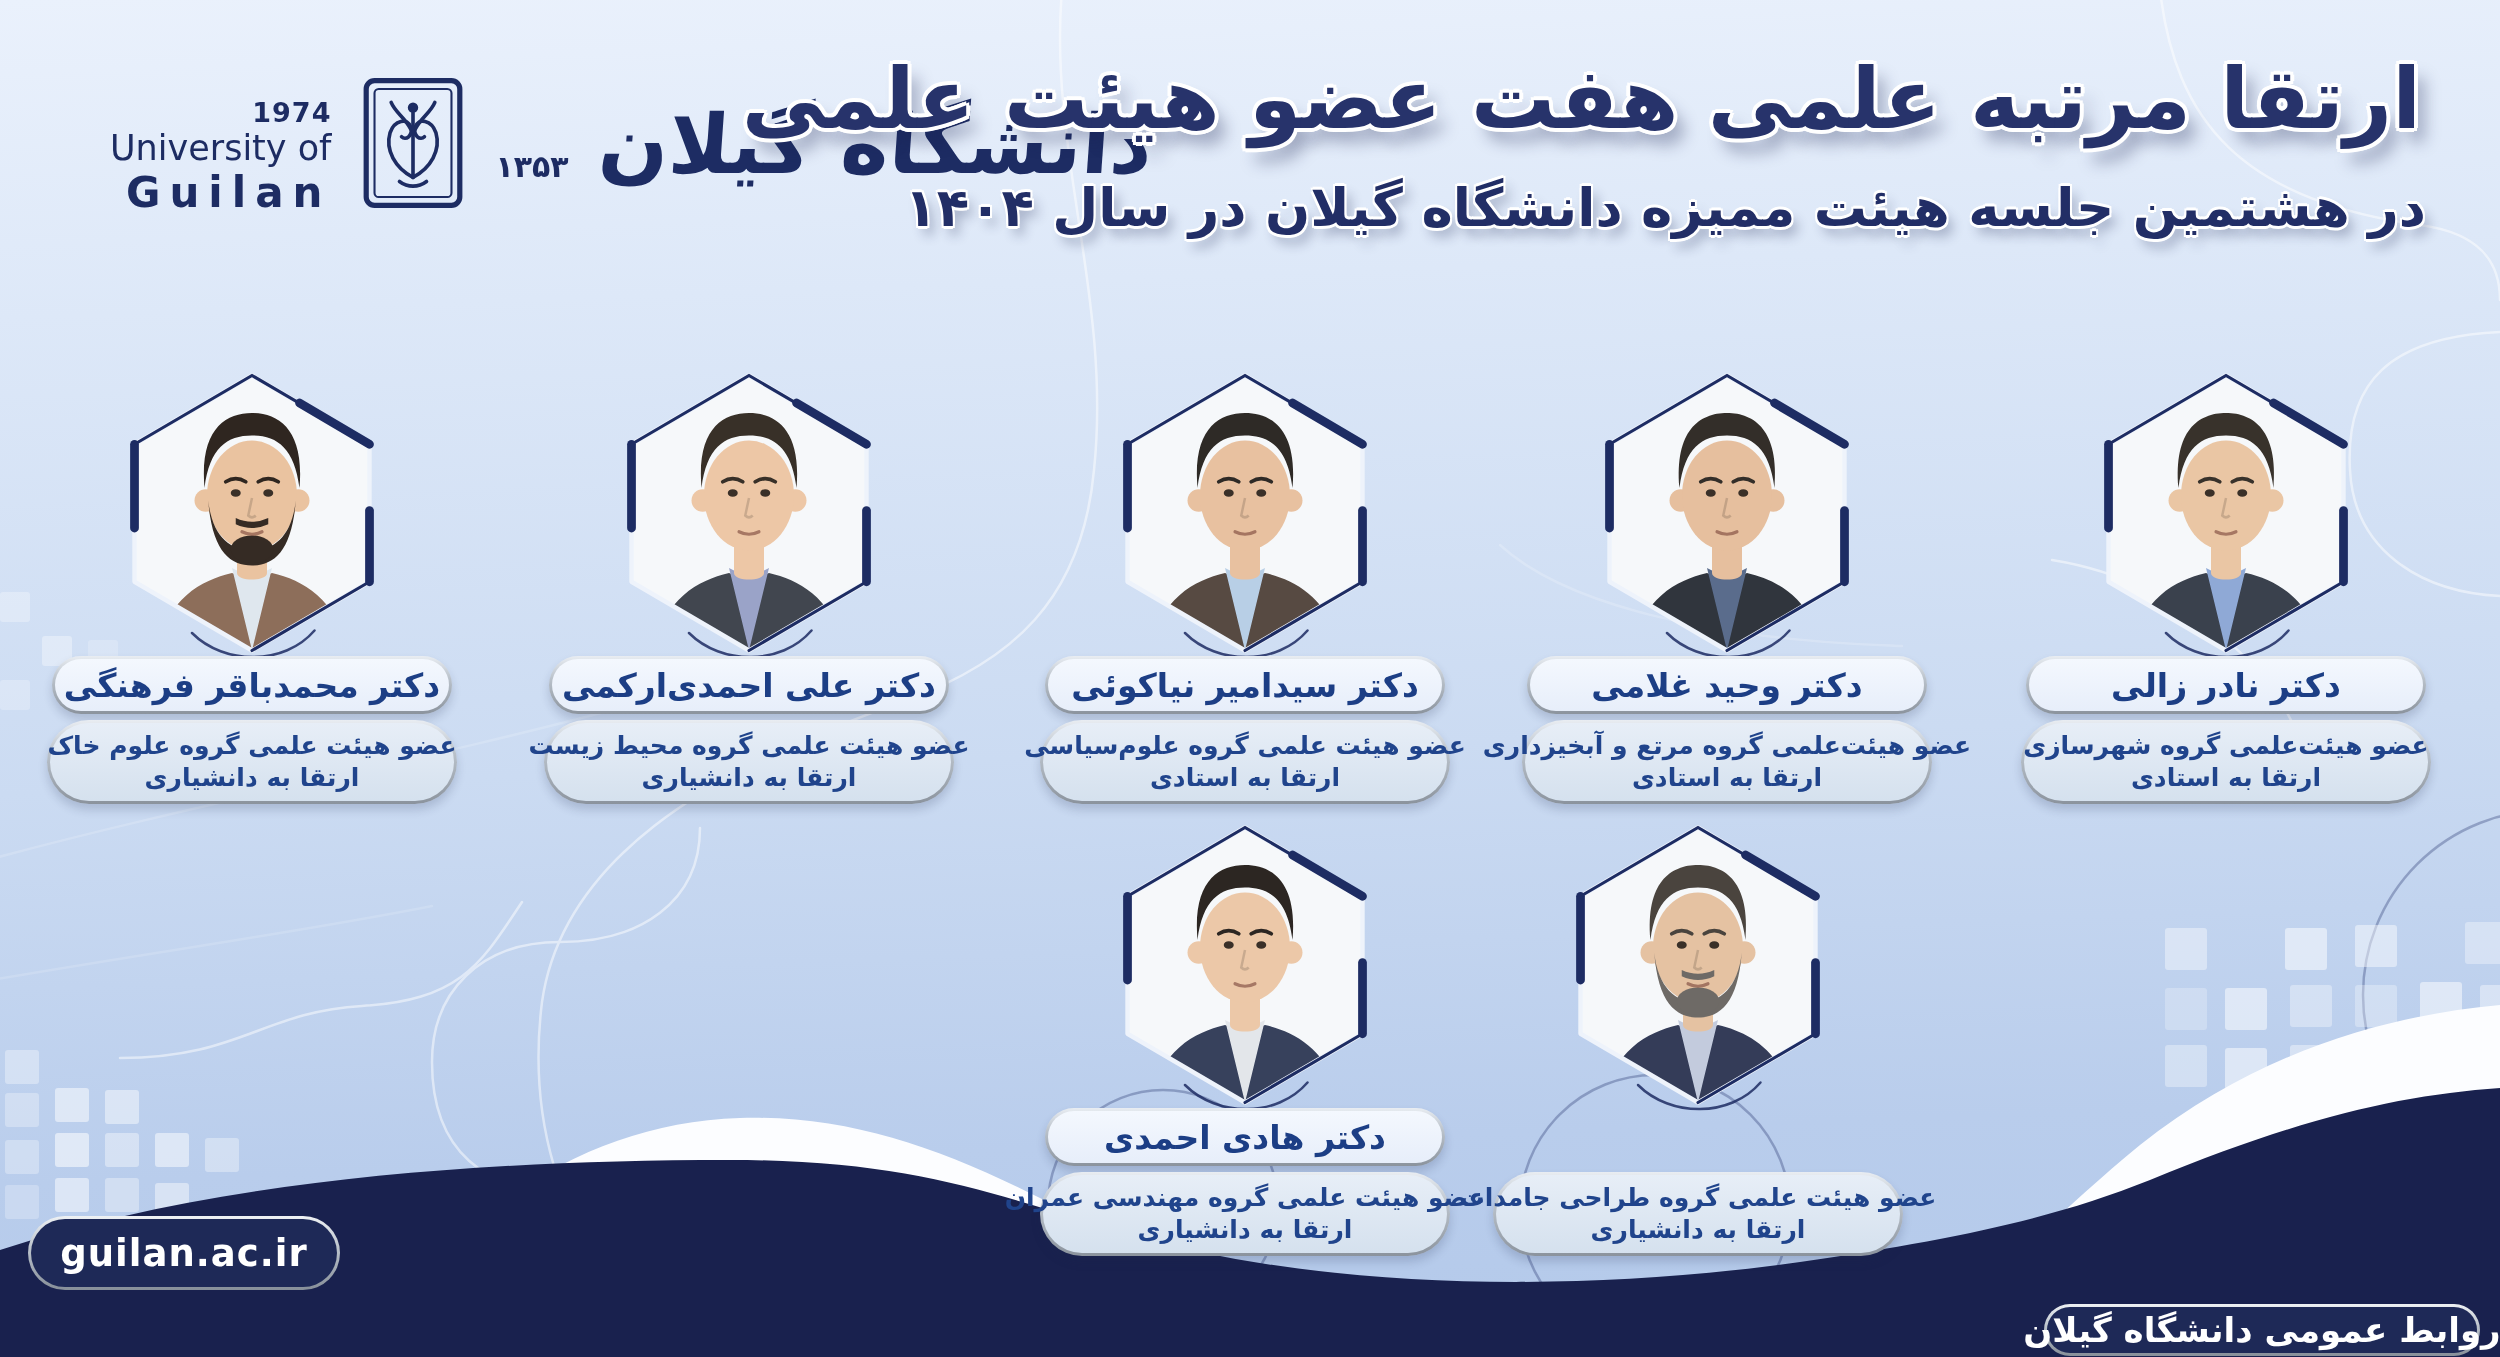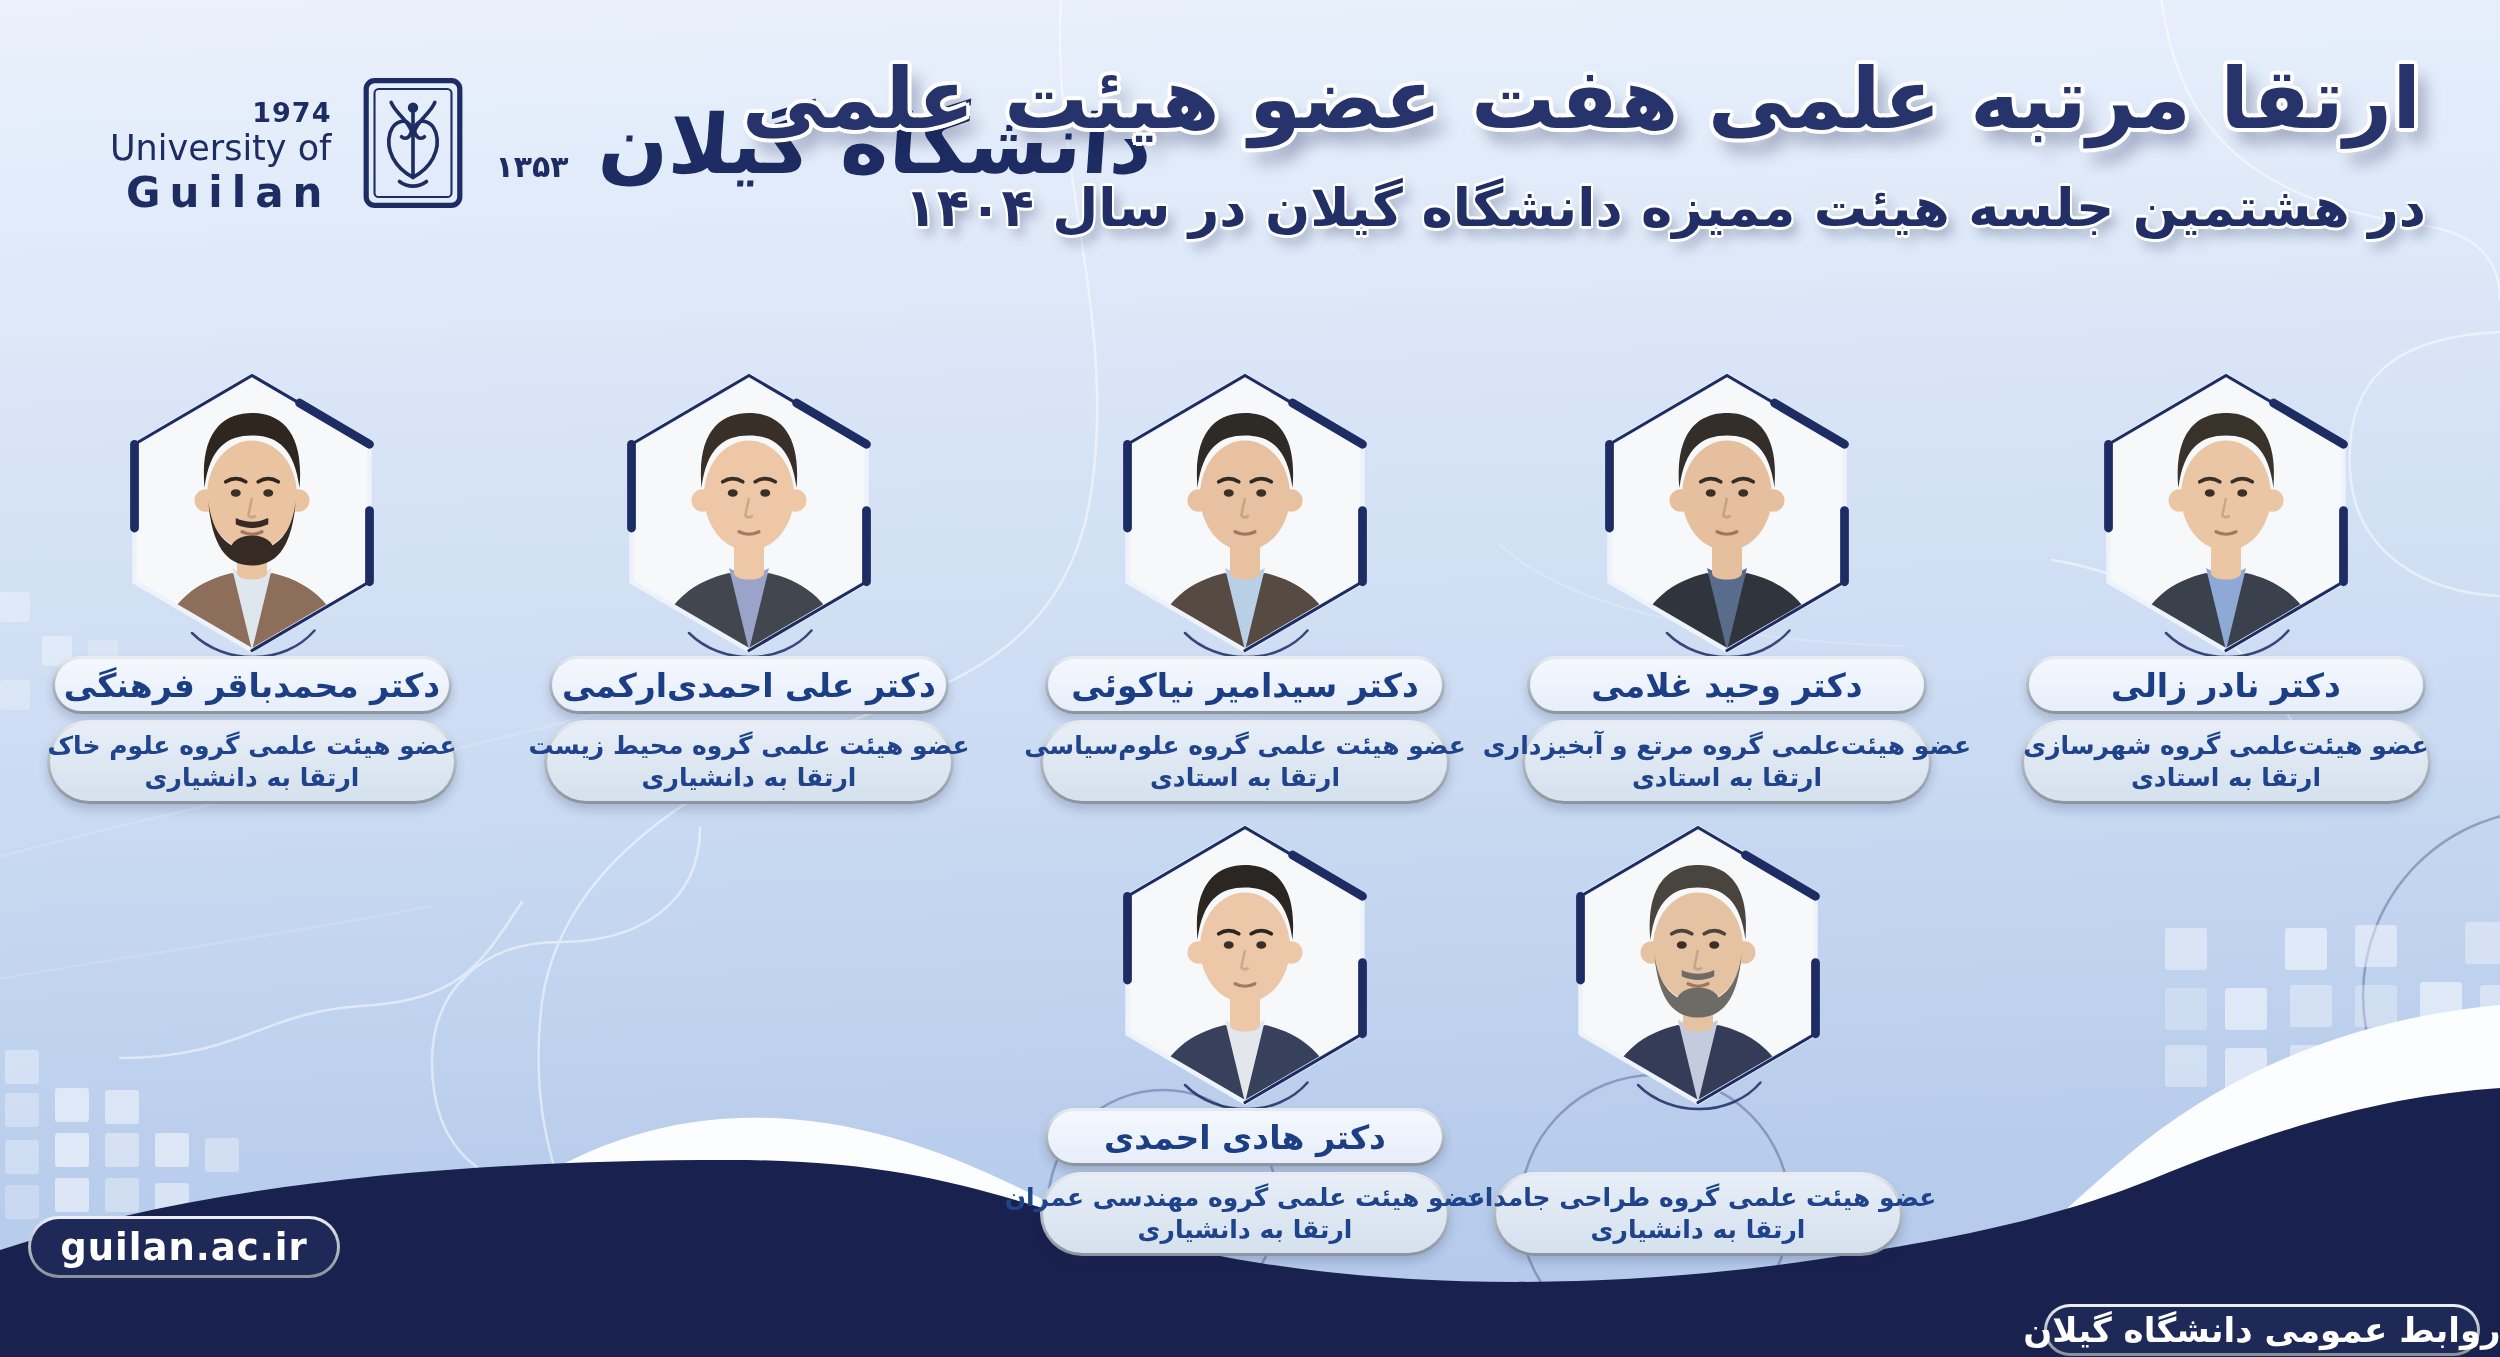--- a/index.html
+++ b/index.html
@@ -50,21 +50,21 @@
   .name-text{font-size:33px; font-weight:bold; color:#1c3e85; white-space:nowrap;}
   .dept-pill{left:5px; top:352px; width:404px; height:78px; border-radius:42px;}
   .dept-pill .pill-inner{background:linear-gradient(180deg,#e7eef7,#d5e1ee); border-radius:42px;}
   .dept-text{font-size:25px; font-weight:bold; color:#20448c; white-space:nowrap; line-height:1.3;}
   .promo-text{font-size:25px; font-weight:bold; color:#20448c; line-height:1.3;}
 
   
   .footer-pill{position:absolute; border-radius:999px; padding:3px;
         background:linear-gradient(180deg,#eef1f4 0%,#b9c1ca 45%,#878f99 100%);}
   .footer-pill .pill-inner{background:#1e2957; border-radius:999px; padding:0 34px;}
-  .site-pill{left:28px; top:1216px; width:312px; height:62px; box-sizing:border-box;}
+  .site-pill{left:28px; top:1216px; width:312px; height:74px; box-sizing:border-box;}
   .site-text{font-size:37px; font-weight:bold; color:#fff; letter-spacing:1px;}
   .credit-pill{left:2044px; top:1268px; width:436px; height:52px; box-sizing:border-box;margin-top:36px;}
   .credit-text{font-size:34px; font-weight:bold; color:#fff; white-space:nowrap;}
 </style>
 </head>
 <body>
 
 <div id="poster">
 
   <svg class="abs" width="2500" height="1357" viewBox="0 0 2500 1357" style="left:0;top:0">

